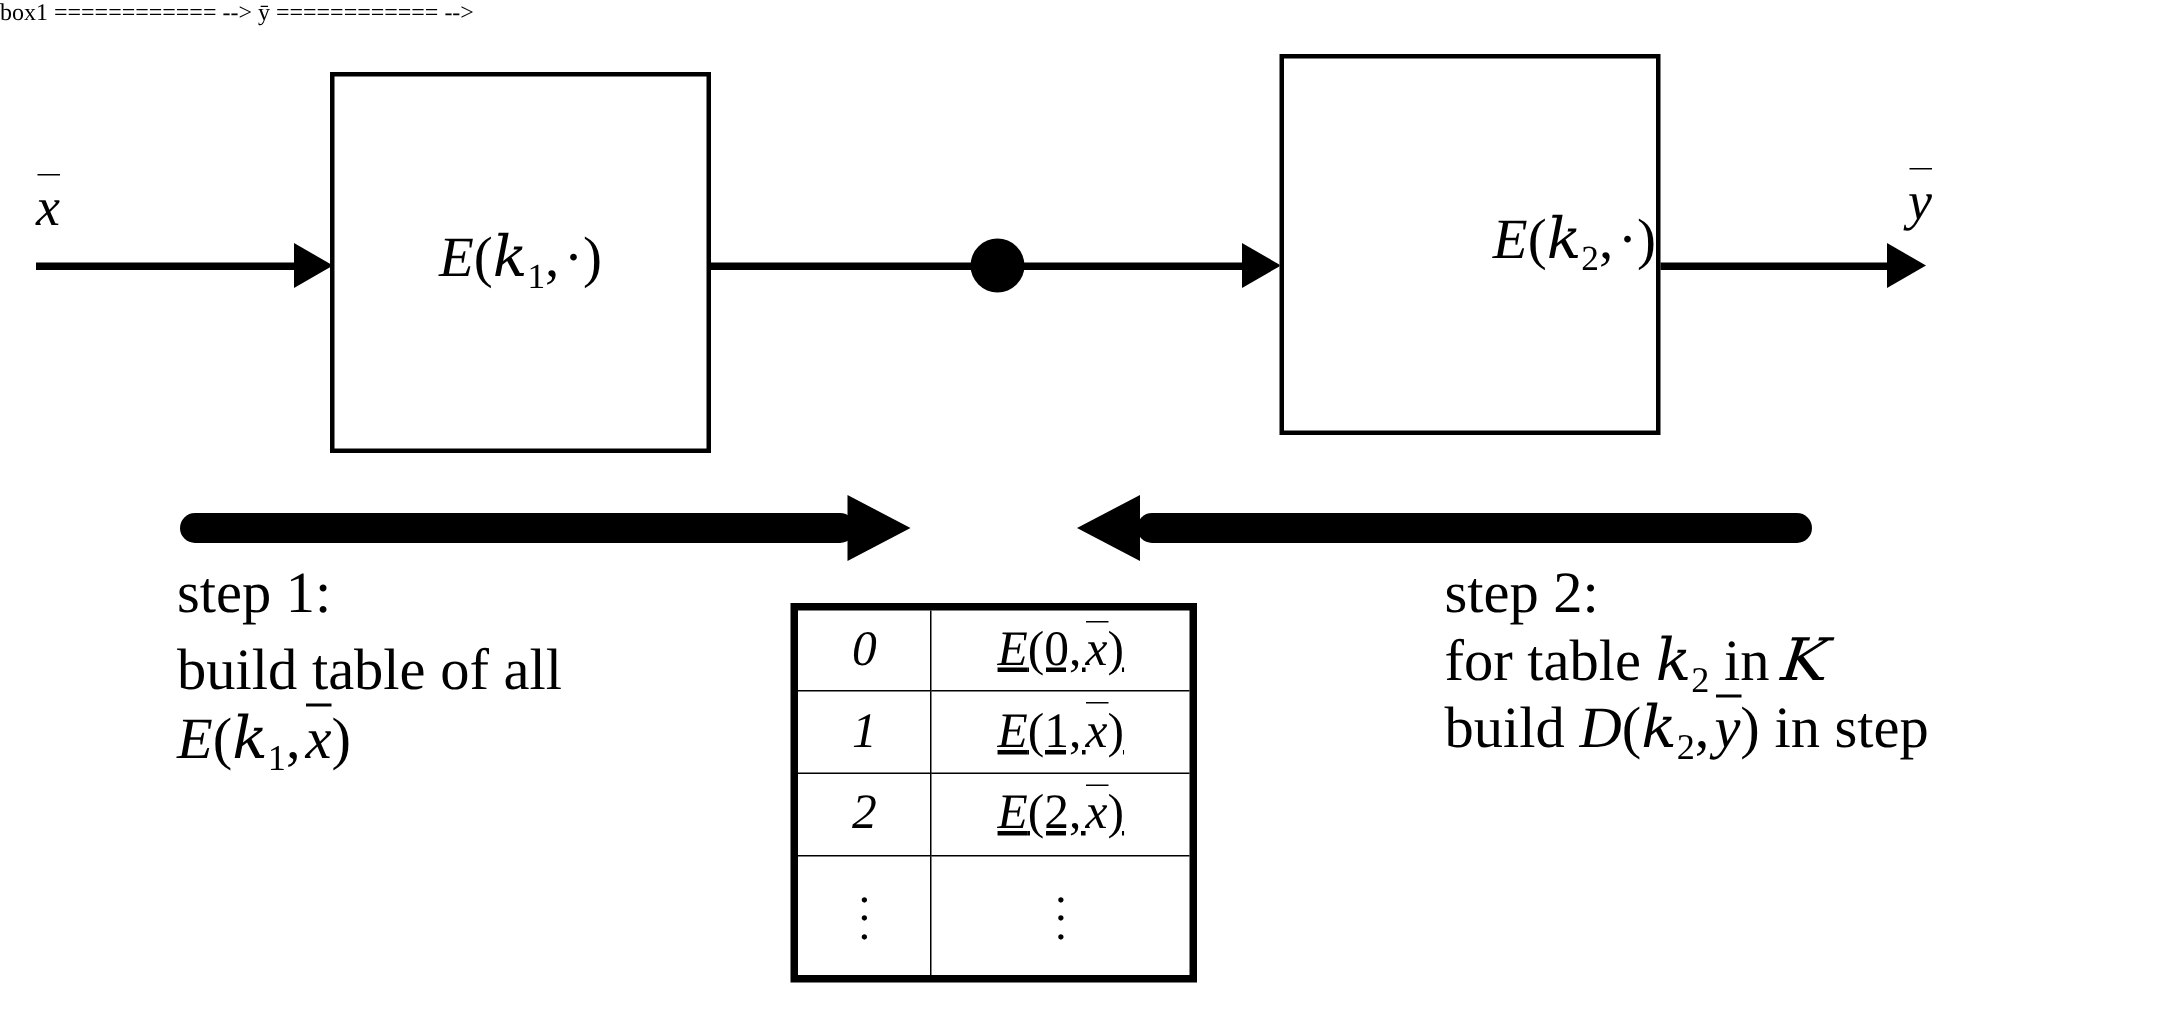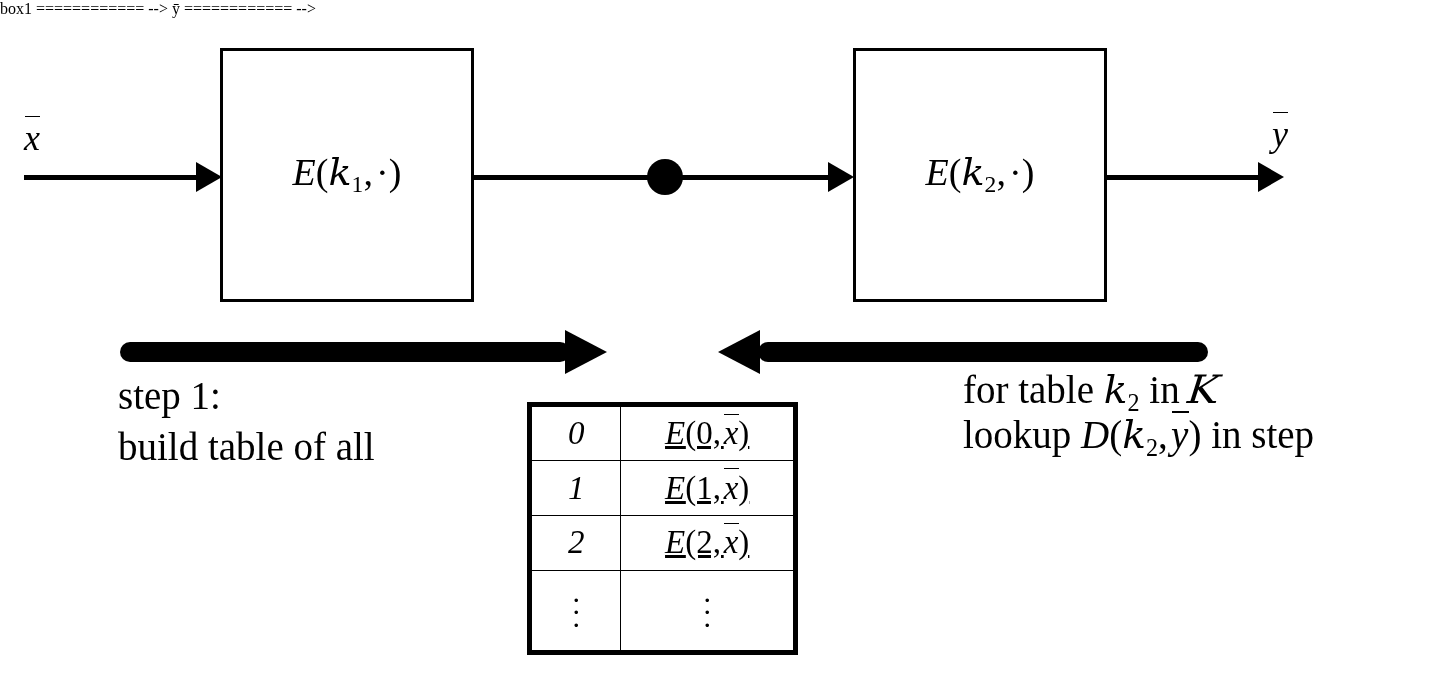--- a/index.html
+++ b/index.html
@@ -37,21 +37,21 @@
     content: "";
     position: absolute;
     left: 9px;
     top: 9px;
     right: -9px;
     bottom: -9px;
     background: #000000;
     z-index: -1;
   }
   #box1 { left: 220px; top: 48px; width: 254px; height: 254px; }
-  #box2 { left: 853px; top: 48px; width: 254px; height: 254px; }
+  #box2 { left: 853px; top: 36px; width: 254px; height: 254px; justify-content: flex-end; }
 
   .math {
     font-family: "Liberation Serif", "DejaVu Serif", serif;
     font-style: italic;
     white-space: nowrap;
     line-height: 1;
   }
   .box-label { font-size: 38px; }
   .up { font-style: italic; }
   .rm { font-style: normal; }
@@ -224,33 +224,37 @@
   </div>
 
   
   <div class="fat-bar" style="left:120px; top:342px; width:450px;"></div>
   <div class="fat-head-r" style="left:565px; top:330px;"></div>
 
   
   <div class="caption" style="left:118px; top:370px;">
     <span class="line">step 1:</span>
     <span class="line">build table of all</span>
+    <span class="line math">
+      <span class="up">E</span><span class="rm">(</span><span class="kappa">k</span><span class="sub">1</span><span class="rm">, </span><span class="bar">x</span><span class="rm">)</span>
+    </span>
   </div>
 
   
   <div class="fat-head-l" style="left:718px; top:330px;"></div>
   <div class="fat-bar" style="left:758px; top:342px; width:450px;"></div>
 
   
   <div class="caption" style="left:963px; top:370px;">
+    <span class="line">step 2:</span>
     <span class="line math">
       <span class="rm">for table </span><span class="kappa">k</span><span class="sub">2</span><span class="rm"> in </span><span class="calK">K</span>
     </span>
     <span class="line math">
-      <span class="rm">lookup </span><span class="up">D</span><span class="rm">(</span><span class="kappa">k</span><span class="sub">2</span><span class="rm">, </span><span class="bar">y</span><span class="rm">)</span><span class="rm"> in step</span>
+      <span class="rm">build </span><span class="up">D</span><span class="rm">(</span><span class="kappa">k</span><span class="sub">2</span><span class="rm">, </span><span class="bar">y</span><span class="rm">)</span><span class="rm"> in step</span>
     </span>
   </div>
 
   
   <div id="lookup-table">
     <table>
       <tbody>
         <tr>
           <td class="key-cell math">0</td>
           <td class="value-cell math">

